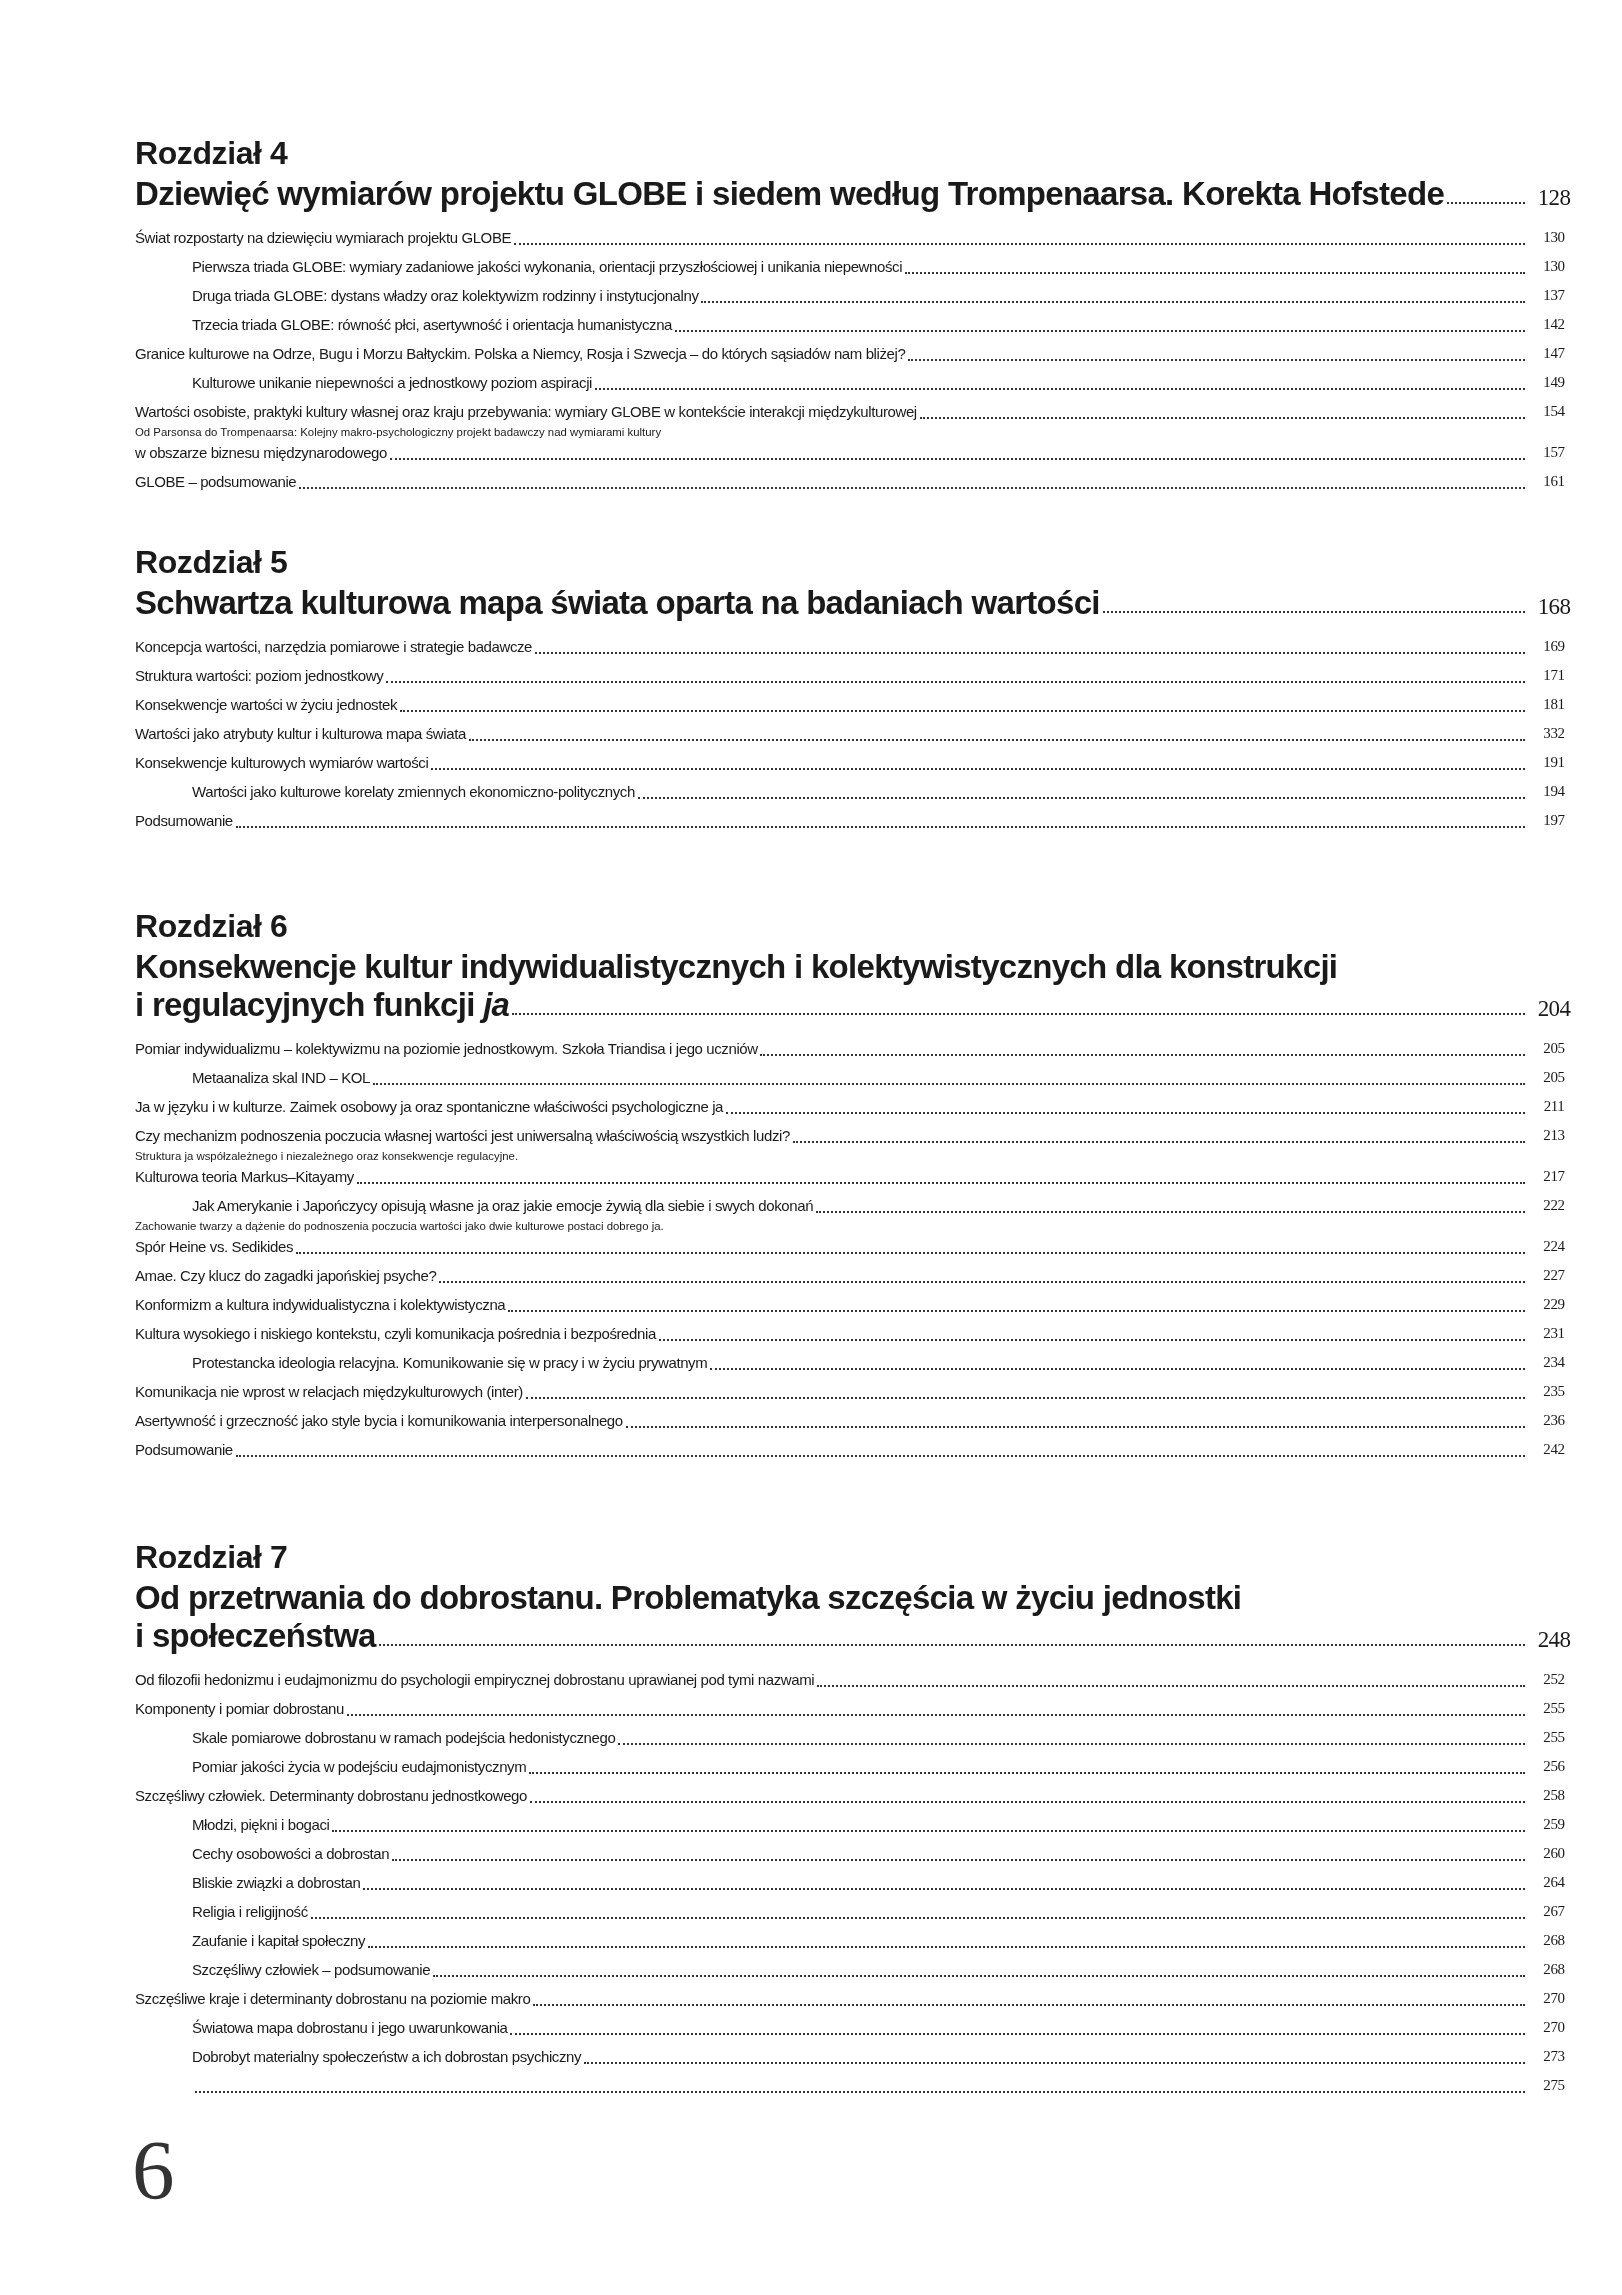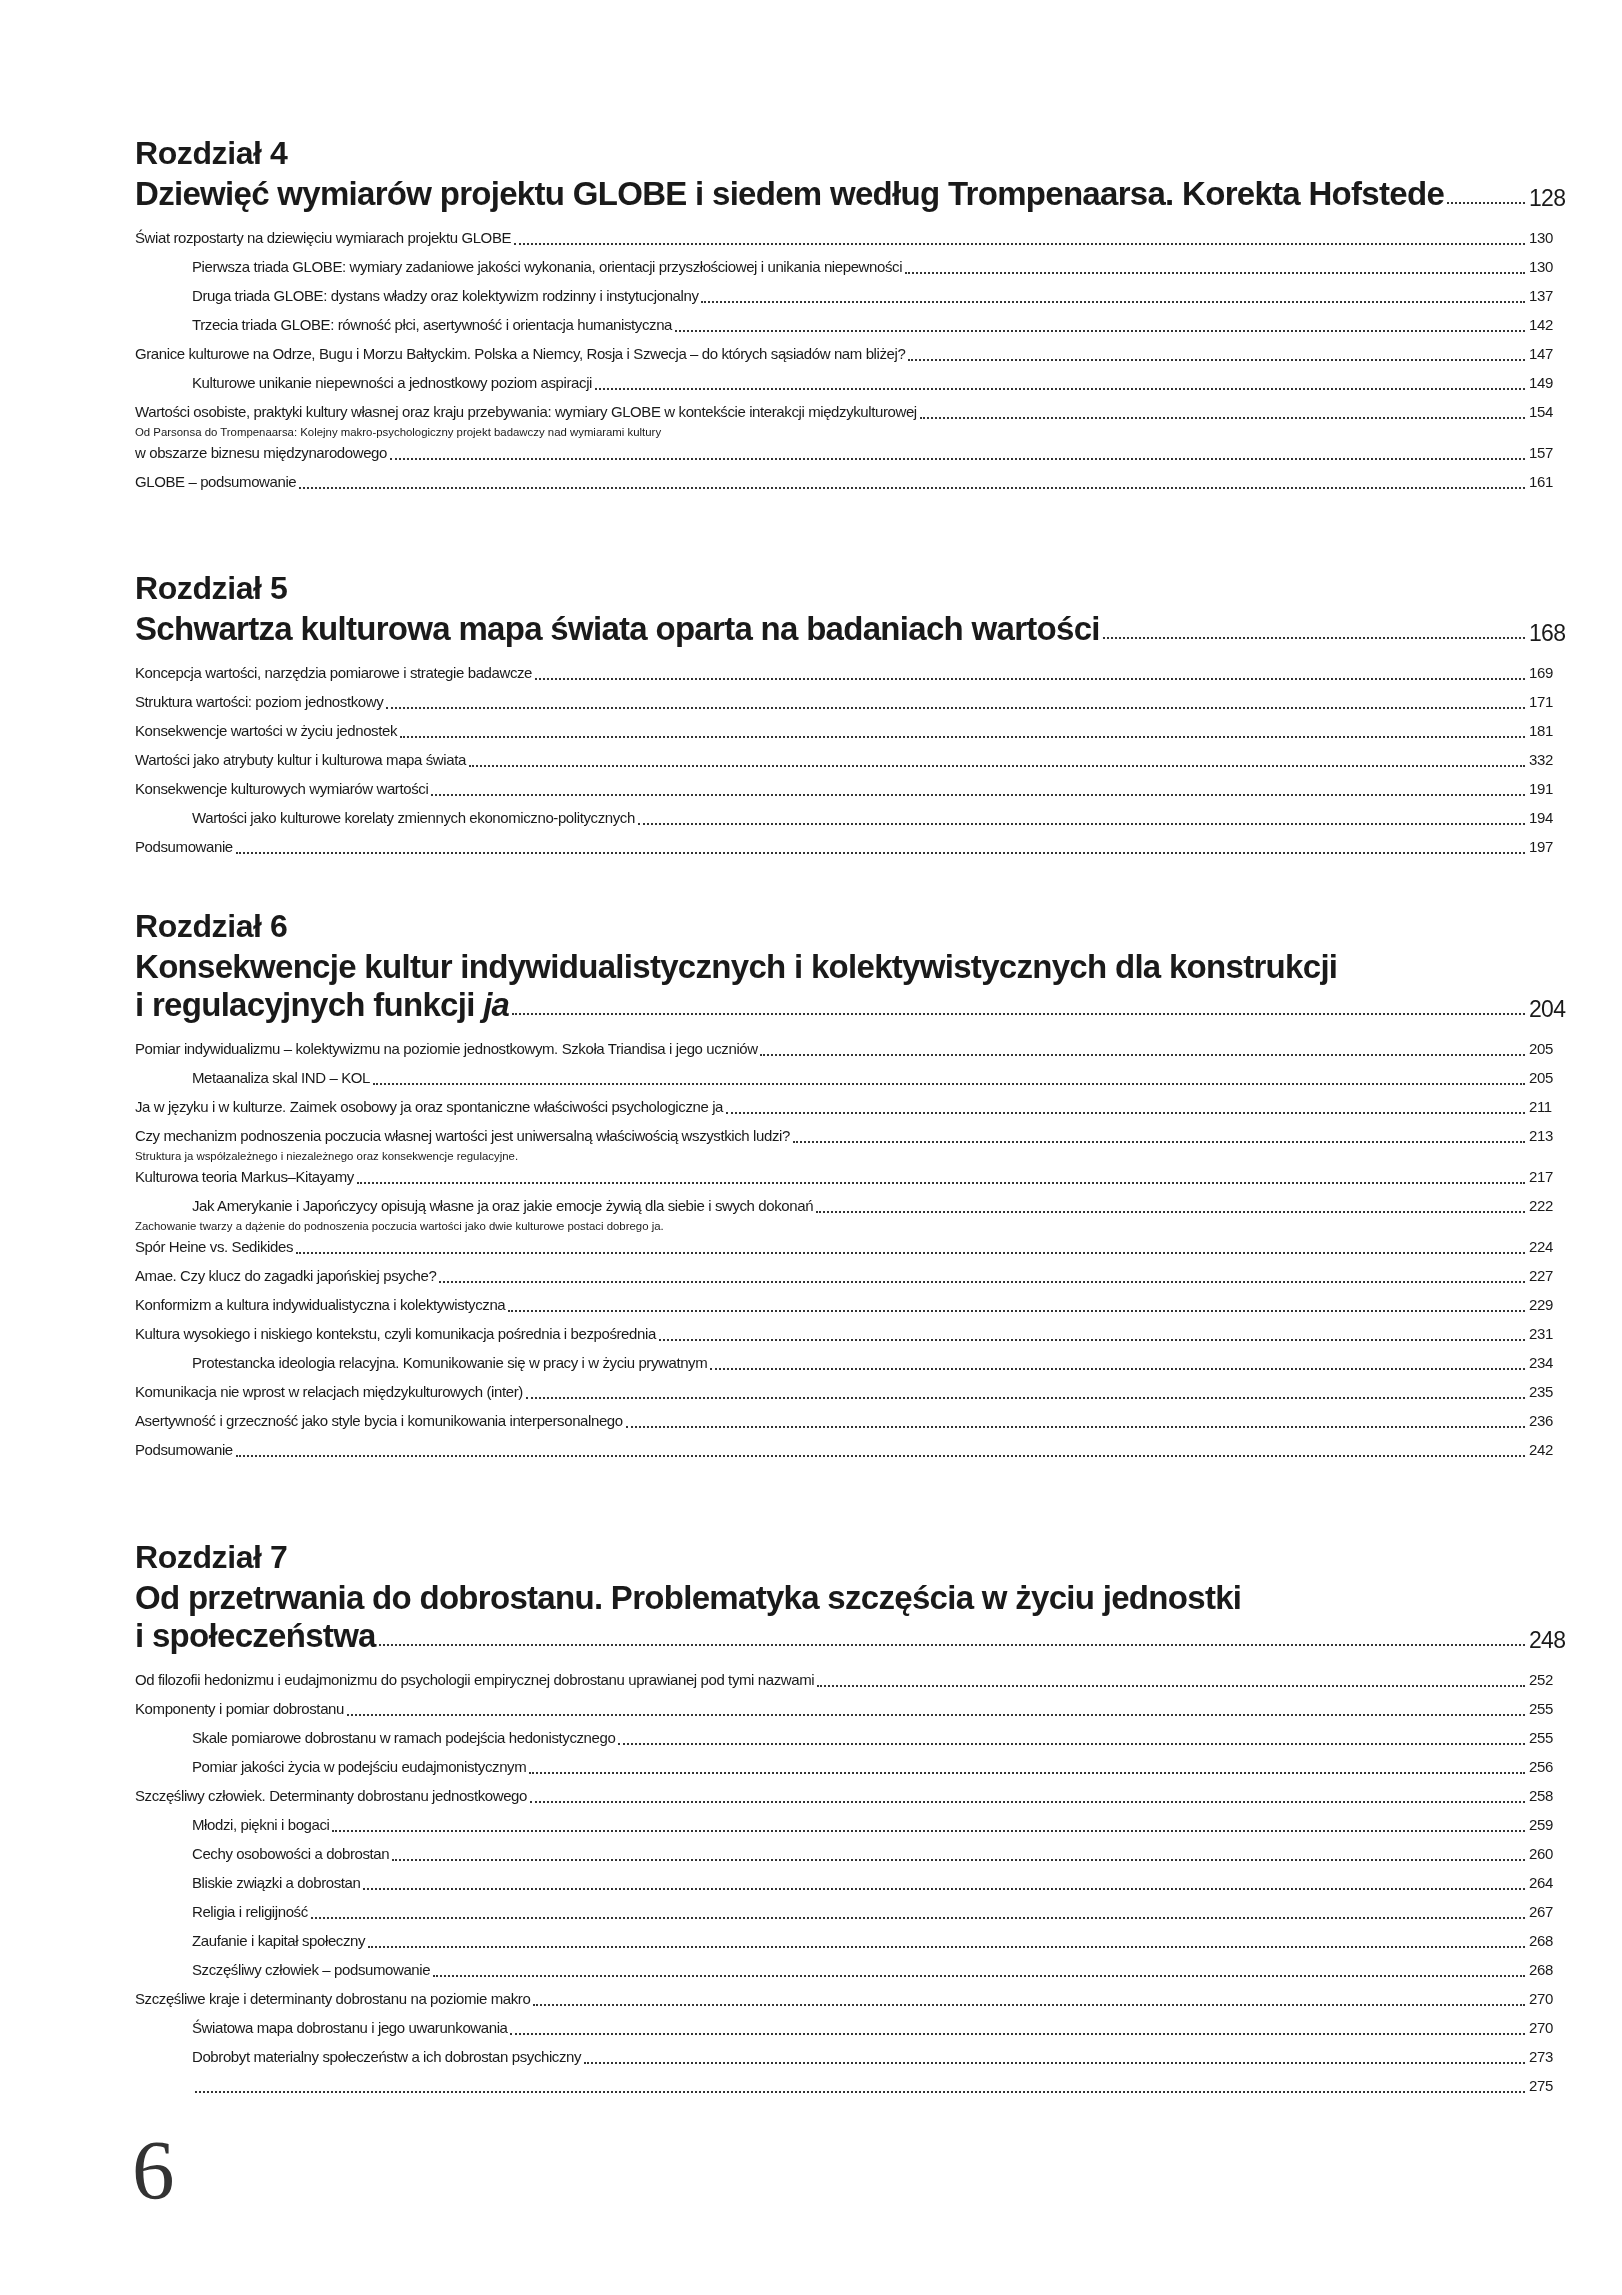--- a/index.html
+++ b/index.html
@@ -7,21 +7,21 @@
   .page{position:absolute;left:135px;top:0;width:1444px;}
   .chapter{position:absolute;left:0;width:1444px;}
   .ch-label{font-family:"Liberation Sans",sans-serif;font-weight:bold;font-size:32px;line-height:28.5px;letter-spacing:-0.4px;}
   .ch-title{display:flex;align-items:flex-end;font-weight:bold;font-size:33px;line-height:38px;letter-spacing:-0.7px;margin-top:7px;}
   .ch-title .t{flex:0 1 auto;}
   .entry{display:flex;align-items:flex-end;font-size:15px;line-height:29px;letter-spacing:-0.4px;}
   .entry.sub{padding-left:57px;}
   .entry .t{white-space:nowrap;}
   .dots{flex:1 1 auto;border-bottom:2.1px dotted #333;margin:0 4.3px 6.4px 2.8px;min-width:14.2px;}
   .ch-title .dots{margin-bottom:8.5px;}
-  .pg{width:50px;text-align:left;flex:0 0 auto;}
+  .pg{width:50px;text-align:center;flex:0 0 auto;font-family:Liberation Serif, serif;}
   .ch-title .pg{font-weight:normal;font-size:23px;line-height:28.5px;}
   .entries{margin-top:10px;}
   .folio{position:absolute;left:132px;top:2128px;font-family:"Liberation Serif",serif;font-size:85px;line-height:85px;color:#333;}
   i{font-style:italic;}
 </style>
 </head>
 <body>
 
 <div class="page">
 
@@ -75,21 +75,21 @@
           <span class="pg">157</span>
         </div>
       <div class="entry">
           <span class="t">GLOBE – podsumowanie</span>
           <span class="dots"></span>
           <span class="pg">161</span>
         </div>
     </div>
   </section>
 
-  <section class="chapter" style="top:574px">
+  <section class="chapter" style="top:548px">
     <div class="ch-label">Rozdział 5</div>
     <div class="ch-title">
       <span class="t">Schwartza kulturowa mapa świata oparta na badaniach wartości</span>
       <span class="dots"></span>
       <span class="pg">168</span>
     </div>
     <div class="entries">
       <div class="entry">
           <span class="t">Koncepcja wartości, narzędzia pomiarowe i strategie badawcze</span>
           <span class="dots"></span>

